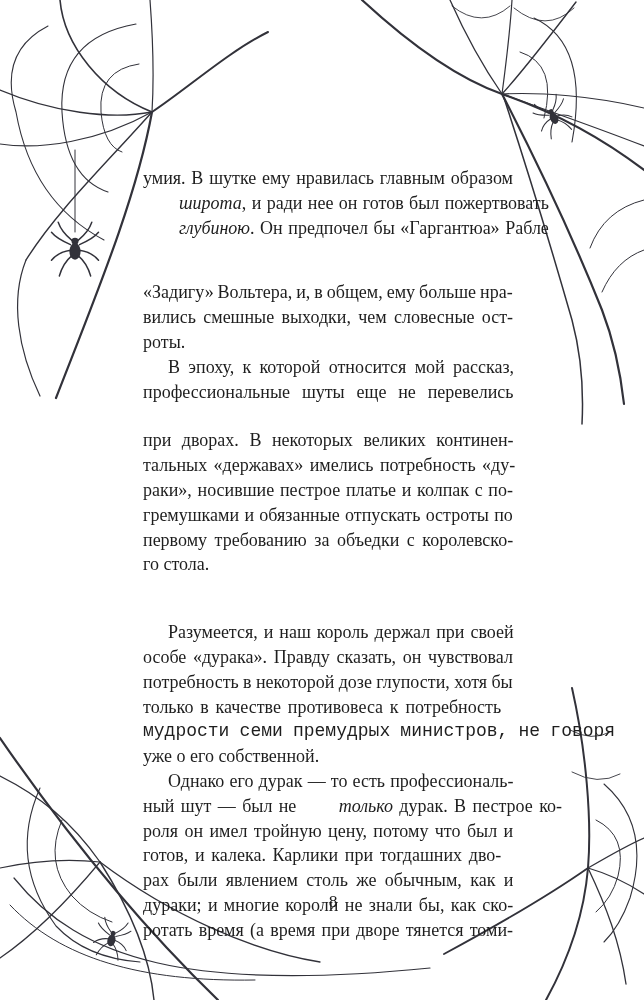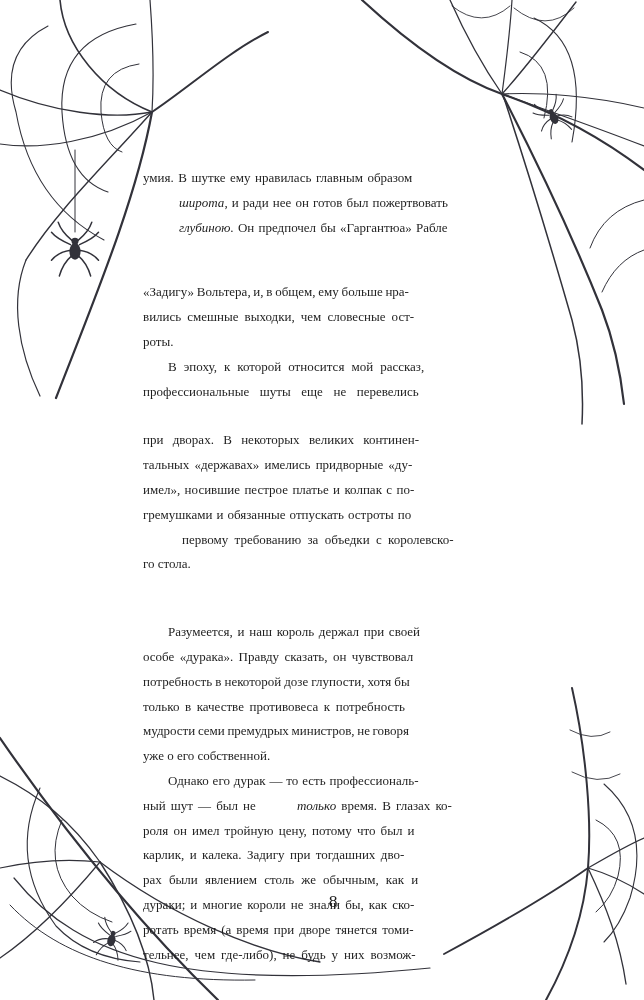--- a/index.html
+++ b/index.html
@@ -8,21 +8,21 @@
     background:var(--bg,#ffffff);
     font-family:"Liberation Serif", serif;
     color:var(--text,#1e1e1e);
   }
   .web{position:absolute;color:var(--web,#32323a);}
   .web path, .web line{fill:none;stroke:currentColor;stroke-linecap:round;}
   .spider ellipse,.spider circle{fill:currentColor;stroke:none;}
   .spider path{fill:none;stroke:currentColor;stroke-width:1.3;}
   #text-block{
     position:absolute;left:143px;top:166px;width:380px;
-    font-size:13px;line-height:24.8px;
+    font-size:18px;line-height:24.8px;
   }
   .para{margin:0;}
   .line{white-space:nowrap;height:24.8px;overflow:visible;}
   .it{font-style:italic;margin-left:36px;}
   #page-number{
     position:absolute;left:143px;top:891px;width:380px;
     text-align:center;font-size:17.5px;
   }
 </style>
 </head>
@@ -108,39 +108,38 @@
       <div class="line" style="word-spacing: 0.872768px;"><span><span class="it">широта</span><span>, и ради нее он готов был пожертвовать</span></span></div>
       <div class="line" style="word-spacing: 1.04688px;"><span><span class="it">глубиною</span><span>. Он предпочел бы «Гаргантюа» Рабле</span></span></div>
       <div class="line" style="word-spacing: -0.515625px; margin-top: 40px;"><span><span>«Задигу» Вольтера, и, в общем, ему больше нра-</span></span></div>
       <div class="line" style="word-spacing: 2.80938px;"><span><span>вились смешные выходки, чем словесные ост-</span></span></div>
       <div class="line"><span><span>роты.</span></span></div>
     </div>
     <div class="para">
       <div class="line" style="padding-left: 25px; word-spacing: 3.78906px;"><span><span>В эпоху, к которой относится мой рассказ,</span></span></div>
       <div class="line" style="word-spacing: 7.34766px;"><span><span>профессиональные шуты еще не перевелись</span></span></div>
       <div class="line" style="word-spacing: 6.04375px; margin-top: 24px;"><span><span>при дворах. В некоторых великих континен-</span></span></div>
-      <div class="line" style="word-spacing: 1.86328px;"><span><span>тальных «державах» имелись придворные «ду-</span></span></div>
-      <div class="line" style="word-spacing: 1.16295px;"><span><span>имел», носившие пестрое платье и колпак с по-</span></span></div>
+      <div class="line" style="word-spacing: 1.86328px;"><span><span>тальных «державах» имелись потребность «ду-</span></span></div>
+      <div class="line" style="word-spacing: 1.16295px;"><span><span>раки», носившие пестрое платье и колпак с по-</span></span></div>
       <div class="line" style="word-spacing: 0.790625px;"><span><span>гремушками и обязанные отпускать остроты по</span></span></div>
-      <div class="line" style="word-spacing: 3.04375px; margin-left: 39px;"><span><span>первому требованию за объедки с королевско-</span></span></div>
+      <div class="line" style="word-spacing: 3.04375px;"><span><span>первому требованию за объедки с королевско-</span></span></div>
       <div class="line"><span><span>го стола.</span></span></div>
     </div>
     <div class="para">
       <div class="line" style="padding-left: 25px; word-spacing: 1.47135px; margin-top: 43px;"><span><span>Разумеется, и наш король держал при своей</span></span></div>
       <div class="line" style="word-spacing: 2.09687px;"><span><span>особе «дурака». Правду сказать, он чувствовал</span></span></div>
       <div class="line" style="word-spacing: -0.179688px;"><span><span>потребность в некоторой дозе глупости, хотя бы</span></span></div>
       <div class="line" style="word-spacing: 2.29688px;"><span><span>только в качестве противовеса к потребность</span></span></div>
-      <div class="line" style="word-spacing: -0.628125px;"><span><span>мудрости семи премудрых министров, не говоря</span></span></div>
+      <div class="line" style="word-spacing: -0.628125px; font-family: Liberation Mono, monospace;"><span><span>мудрости семи премудрых министров, не говоря</span></span></div>
       <div class="line"><span><span>уже о его собственной.</span></span></div>
     </div>
     <div class="para">
       <div class="line" style="padding-left: 25px; word-spacing: 0.645833px;"><span><span>Однако его дурак — то есть профессиональ-</span></span></div>
-      <div class="line" style="word-spacing: 1.84722px;"><span><span>ный шут — был не </span><span class="it">только</span><span> время. В глазах ко-</span></span></div>
+      <div class="line" style="word-spacing: 1.84722px;"><span><span>ный шут — был не </span><span class="it">только</span><span> дурак. В пестрое ко-</span></span></div>
       <div class="line" style="word-spacing: 1.88867px;"><span><span>роля он имел тройную цену, потому что был и</span></span></div>
-      <div class="line" style="word-spacing: 2.1849px;"><span><span>карлик, и калека. Задигу при тогдашних дво-</span></span></div>
+      <div class="line" style="word-spacing: 2.1849px;"><span><span>готов, и калека. Карлики при тогдашних дво-</span></span></div>
       <div class="line" style="word-spacing: 3.91741px;"><span><span>рах были явлением столь же обычным, как и</span></span></div>
       <div class="line" style="word-spacing: 1.85352px;"><span><span>дураки; и многие короли не знали бы, как ско-</span></span></div>
       <div class="line" style="word-spacing: 1.6875px;"><span><span>ротать время (а время при дворе тянется томи-</span></span></div>
-      <div class="line" style="word-spacing: 2.72098px;"><span><span>тельнее, чем где-либо), не будь у них возмож-</span></span></div>
     </div>
   </div>
 
 <div id="page-number">8</div>
 
 </body></html>

